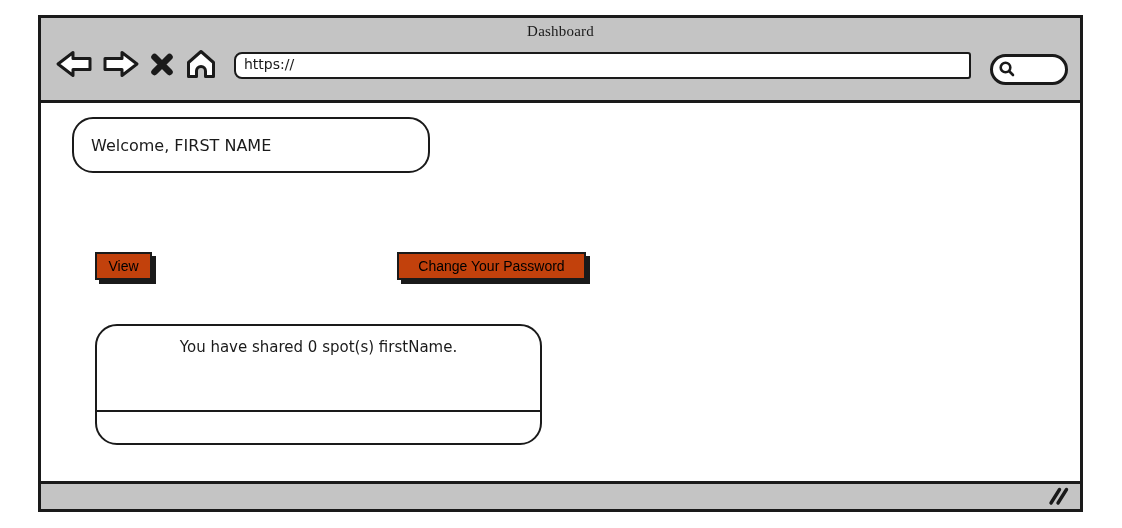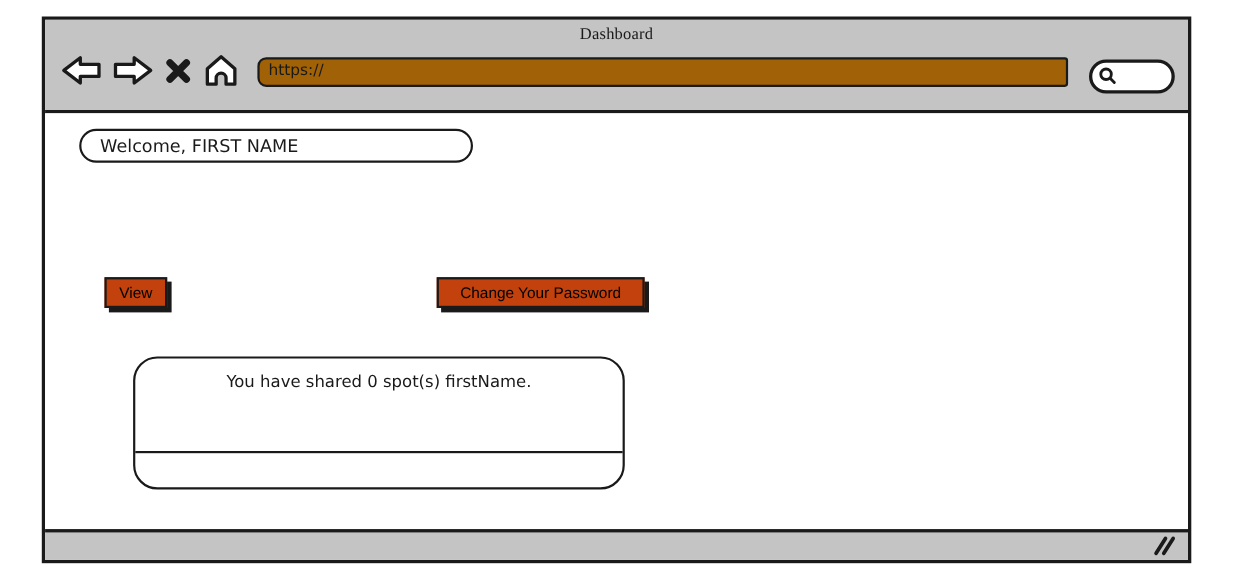--- a/index.html
+++ b/index.html
@@ -53,21 +53,21 @@
     align-items: center;
     justify-content: center;
     cursor: pointer;
     flex: 0 0 auto;
   }
   .url-input {
     flex: 1 1 auto;
     height: 27px;
     margin-top: 2px;
     margin-left: 7px;
-    background: #a16207;
+    background: #ffffff;
     border: 2.5px solid #1a1a1a;
     border-radius: 8px 3px 3px 8px;
     font-family: "DejaVu Sans", "Liberation Sans", sans-serif;
     font-size: 14px;
     padding: 0 8px 2px 8px;
     color: #1a1a1a;
     outline: none;
   }
   .search-box {
     flex: 0 0 auto;
@@ -86,21 +86,21 @@
   
   .content {
     position: relative;
     flex: 1 1 auto;
     background: #ffffff;
     overflow: hidden;
   }
   .welcome-banner {
     position: absolute;
     left: 31px; top: 14px;
-    width: 358px; height: 31px;
+    width: 358px; height: 56px;
     border: 2.5px solid #1a1a1a;
     border-radius: 21px;
     background: #ffffff;
     display: flex;
     align-items: center;
     padding-left: 17px;
     font-size: 16px;
   }
   .wire-btn {
     position: absolute;
@@ -119,21 +119,20 @@
   .btn-view   { left: 54px;  width: 57px;  }
   .btn-edit   { left: 151px; width: 165px; }
   .btn-change { left: 356px; width: 189px; }
   .info-box {
     position: absolute;
     left: 54px; top: 221px;
     width: 447px; height: 121px;
     border: 2.5px solid #1a1a1a;
     border-radius: 22px;
     background: #ffffff;
-    margin-left: 26px;
   }
   .info-message {
     margin-top: 12px;
     text-align: center;
     font-size: 15px;
   }
   .info-divider {
     position: absolute;
     left: 0; right: 0; top: 84px;
     border-top: 2.5px solid #1a1a1a;

